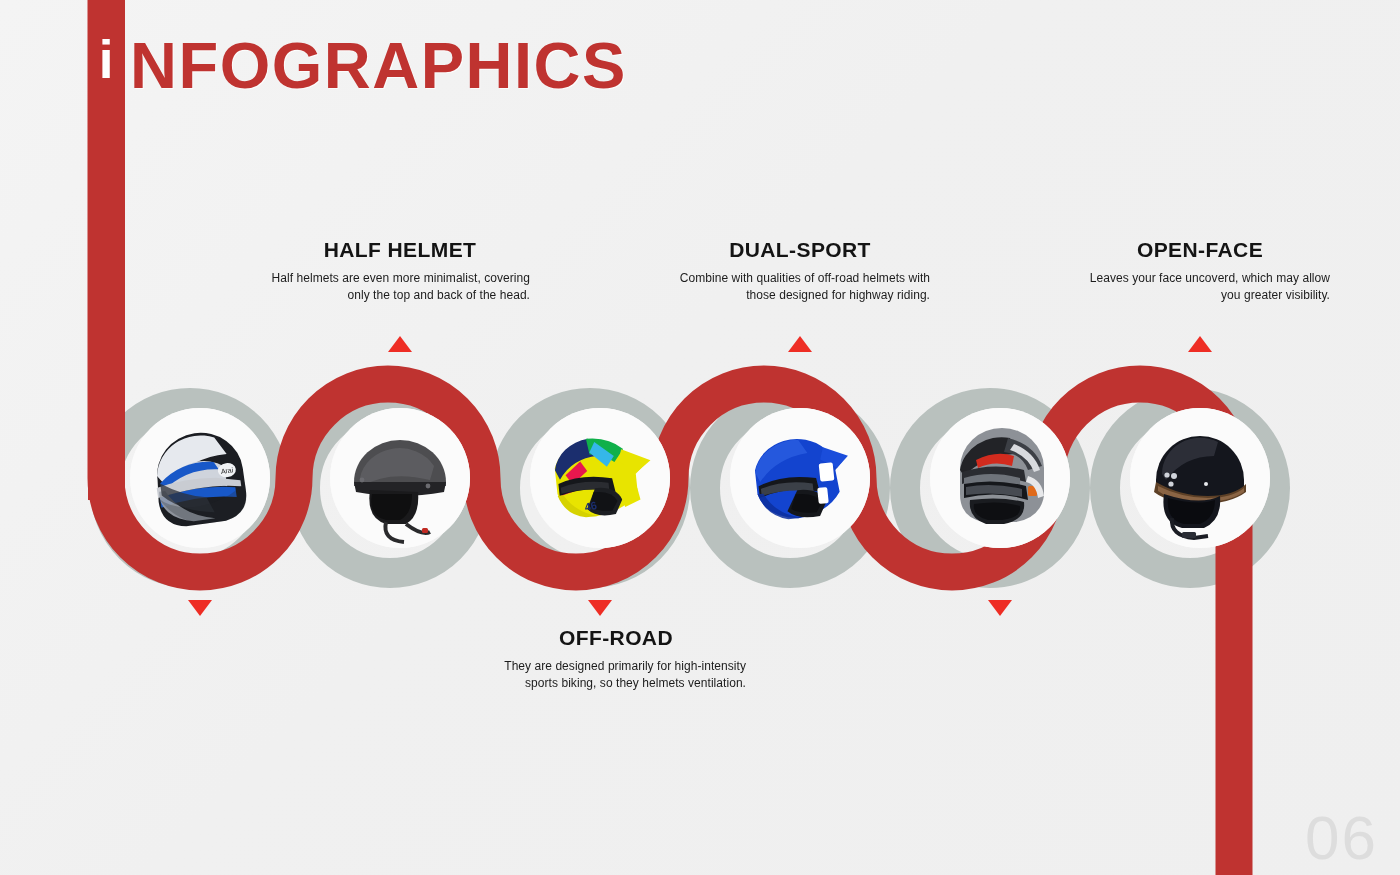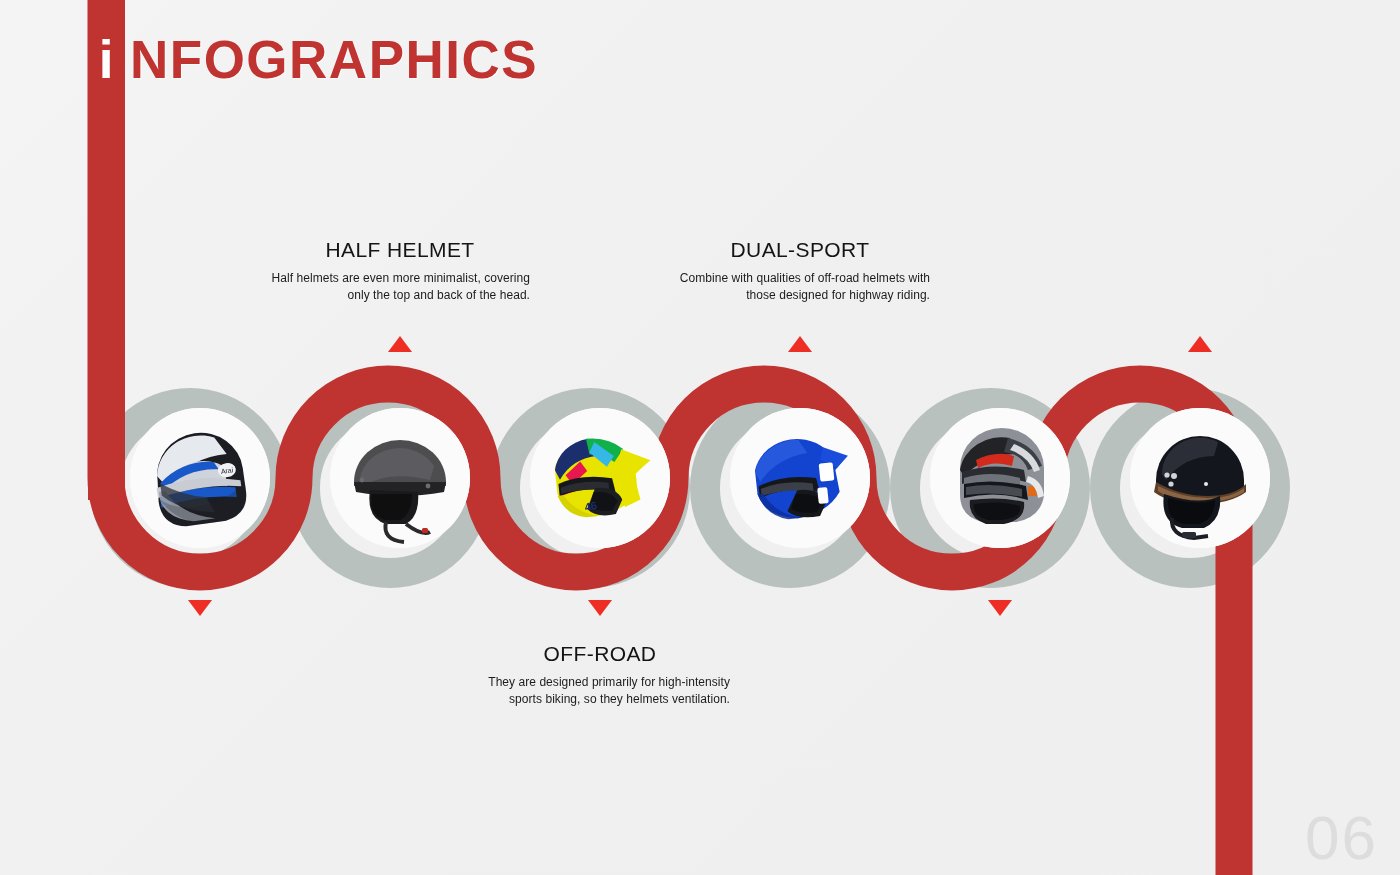--- a/index.html
+++ b/index.html
@@ -48,21 +48,21 @@
     line-height: 1;
     letter-spacing: 0px;
     z-index: 3;
     text-align: center;
   }
   .title-rest {
     position: absolute;
     left: 42px;
     top: 33px;
     color: #bf3330;
-    font-size: 53px;
+    font-size: 65px;
     font-weight: 700;
     letter-spacing: 1.5px;
     line-height: 1;
     white-space: nowrap;
     text-shadow: 1px 1px 0 rgba(255,255,255,0.75);
     z-index: 3;
   }
 
   
   #ribbon {
@@ -93,21 +93,21 @@
 
   
   .label {
     position: absolute;
     width: 260px;
     text-align: center;
     z-index: 35;
   }
   .label .ttl {
     font-size: 21px;
-    font-weight: 400;
+    font-weight: 700;
     color: #141414;
     letter-spacing: 0.4px;
     margin: 0 0 9px 0;
     line-height: 1.1;
   }
   .label .desc {
     font-size: 12px;
     color: #1c1c1c;
     line-height: 1.42;
     margin: 0;
@@ -312,25 +312,29 @@
     <p class="desc">Half helmets are even more minimalist, covering only the top and back of the head.</p>
   </div>
 
   <div class="arrow-up" style="left:788px; top:336px;"></div>
   <div class="label" style="left:670px; top:238px;">
     <p class="ttl">DUAL-SPORT</p>
     <p class="desc">Combine with qualities of off-road helmets with those designed for highway riding.</p>
   </div>
 
   <div class="arrow-up" style="left:1188px; top:336px;"></div>
+  <div class="label" style="left:1070px; top:238px;">
+    <p class="ttl">OPEN-FACE</p>
+    <p class="desc">Leaves your face uncoverd, which  may allow you greater visibility.</p>
+  </div>
 
   <div class="arrow-down" style="left:188px; top:600px;"></div>
 
   <div class="arrow-down" style="left:588px; top:600px;"></div>
-  <div class="label" style="left:470px; top:626px;margin-top:16px;">
+  <div class="label" style="left:486px; top:626px;">
     <p class="ttl">OFF-ROAD</p>
     <p class="desc">They are designed primarily for high-intensity sports biking, so they helmets ventilation.</p>
   </div>
 
   <div class="arrow-down" style="left:988px; top:600px;"></div>
 
   <div class="page-no">06</div>
 
 </div>
 

